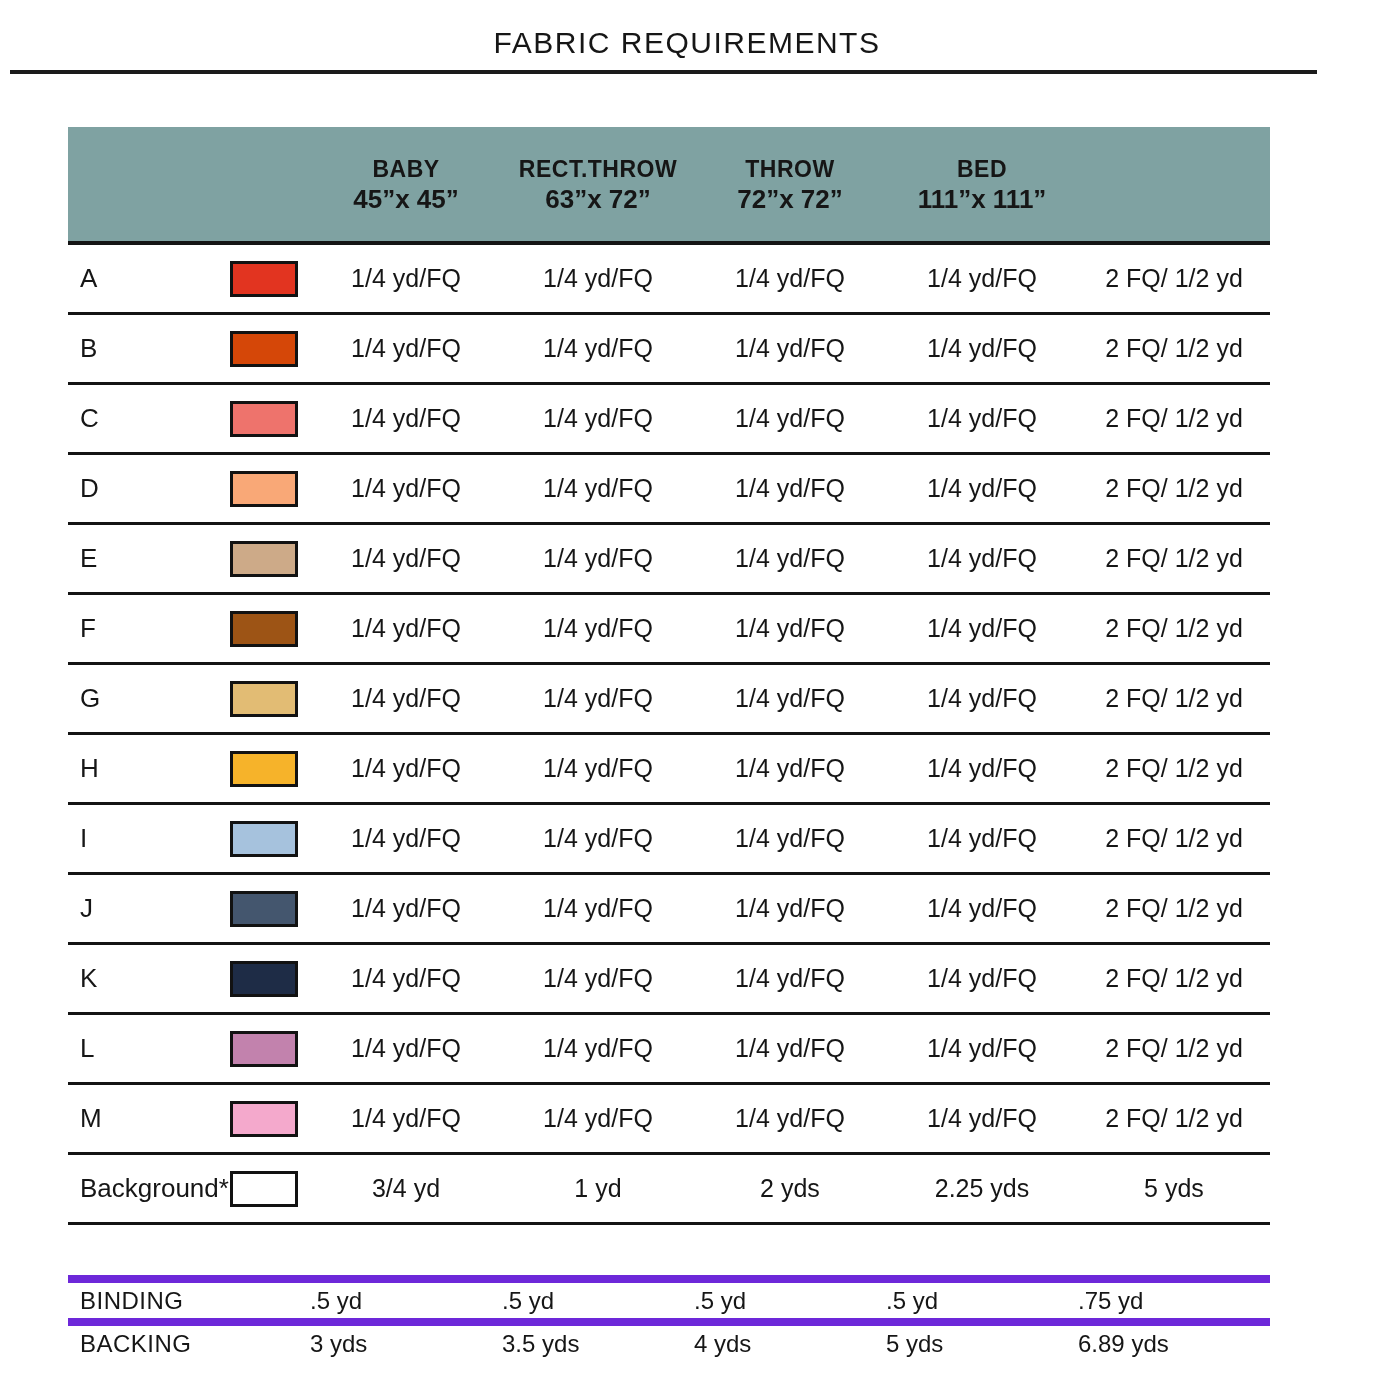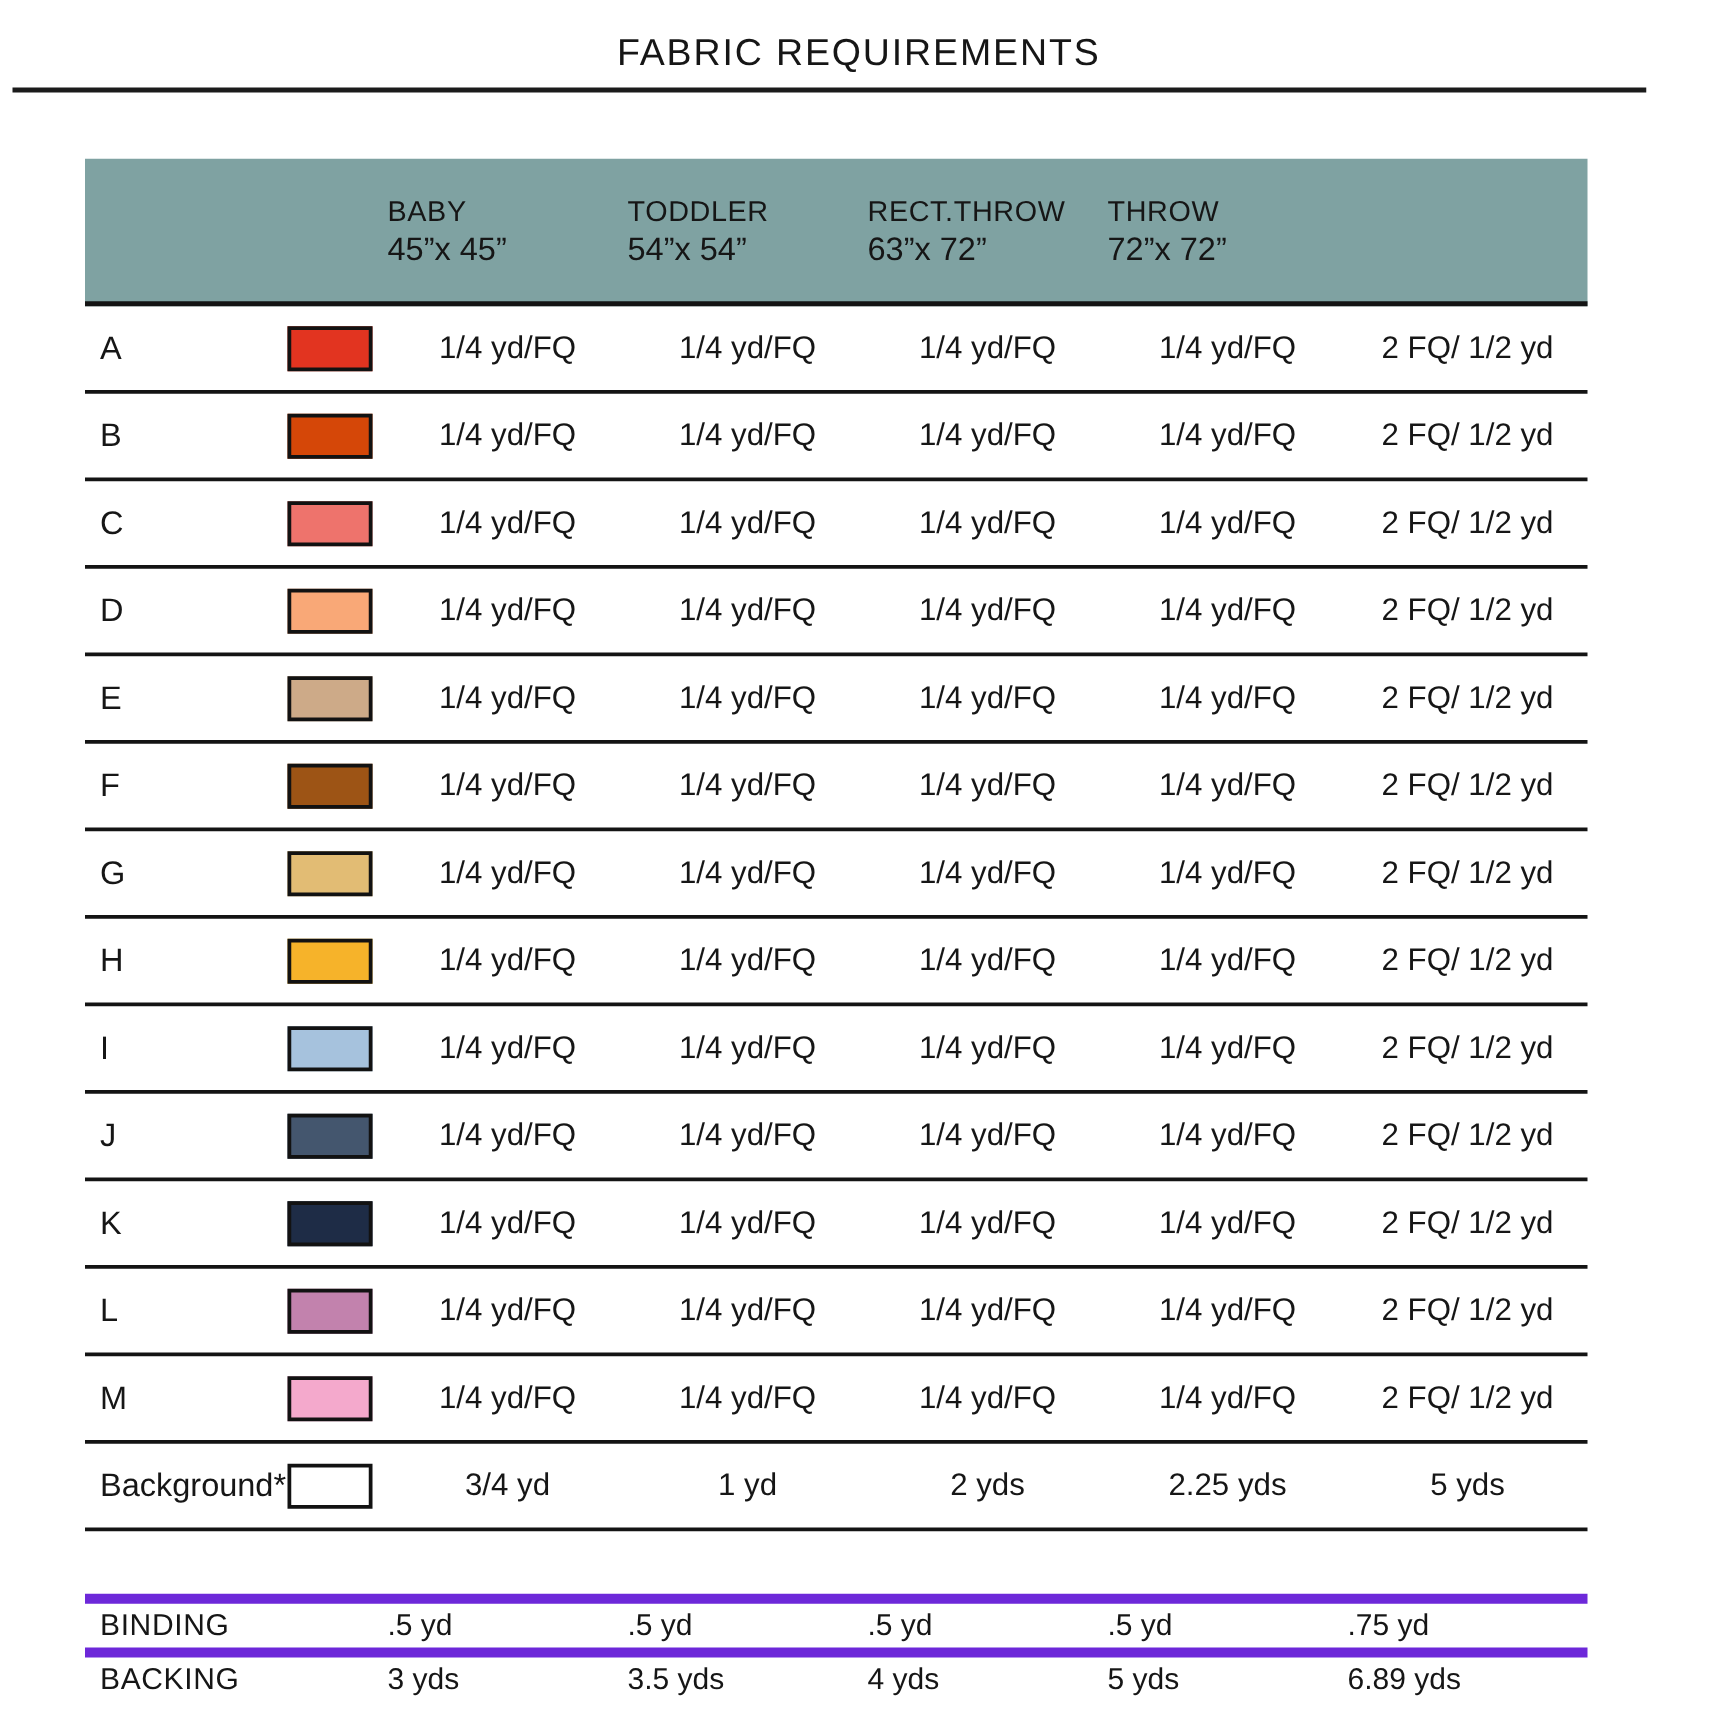--- a/index.html
+++ b/index.html
@@ -30,21 +30,21 @@
   }
   .grid-row {
     display:grid;
     grid-template-columns:162px 80px repeat(5,192px);
     align-items:center;
   }
   .header {
     height:114px;
     border-bottom:4px solid #141414;
   }
-  .hcell { line-height:30px; }
+  .hcell { text-align:center; line-height:30px;font-weight:bold; }
   .col-label { font-size:23px; letter-spacing:0.5px; }
   .col-size  { font-size:26px; }
 
   .row {
     height:67px;
     border-bottom:3px solid #141414;
   }
   .row-label {
     padding-left:12px;
     font-size:26px;
@@ -89,30 +89,30 @@
 
   <div class="table">
     <div class="grid-row header" id="header-row" style="background: rgb(127, 162, 162);">
       <div class="hcell"></div>
       <div class="hcell"></div>
     <div class="hcell">
           <div class="col-label">BABY</div>
           <div class="col-size">45”x 45”</div>
         </div>
         <div class="hcell">
-          <div class="col-label">TODDLER</div>
-          <div class="col-size">54”x 54”</div>
-        </div>
-        <div class="hcell">
           <div class="col-label">RECT.THROW</div>
           <div class="col-size">63”x 72”</div>
         </div>
         <div class="hcell">
           <div class="col-label">THROW</div>
           <div class="col-size">72”x 72”</div>
+        </div>
+        <div class="hcell">
+          <div class="col-label">BED</div>
+          <div class="col-size">111”x 111”</div>
         </div>
       </div>
     <div id="body-rows">
         <div class="grid-row row">
           <div class="row-label">A</div>
           <div class="swatch-cell">
             <div class="swatch" style="background: rgb(226, 52, 32);"></div>
           </div>
           <div class="cell-value">1/4 yd/FQ</div>
           <div class="cell-value">1/4 yd/FQ</div>

